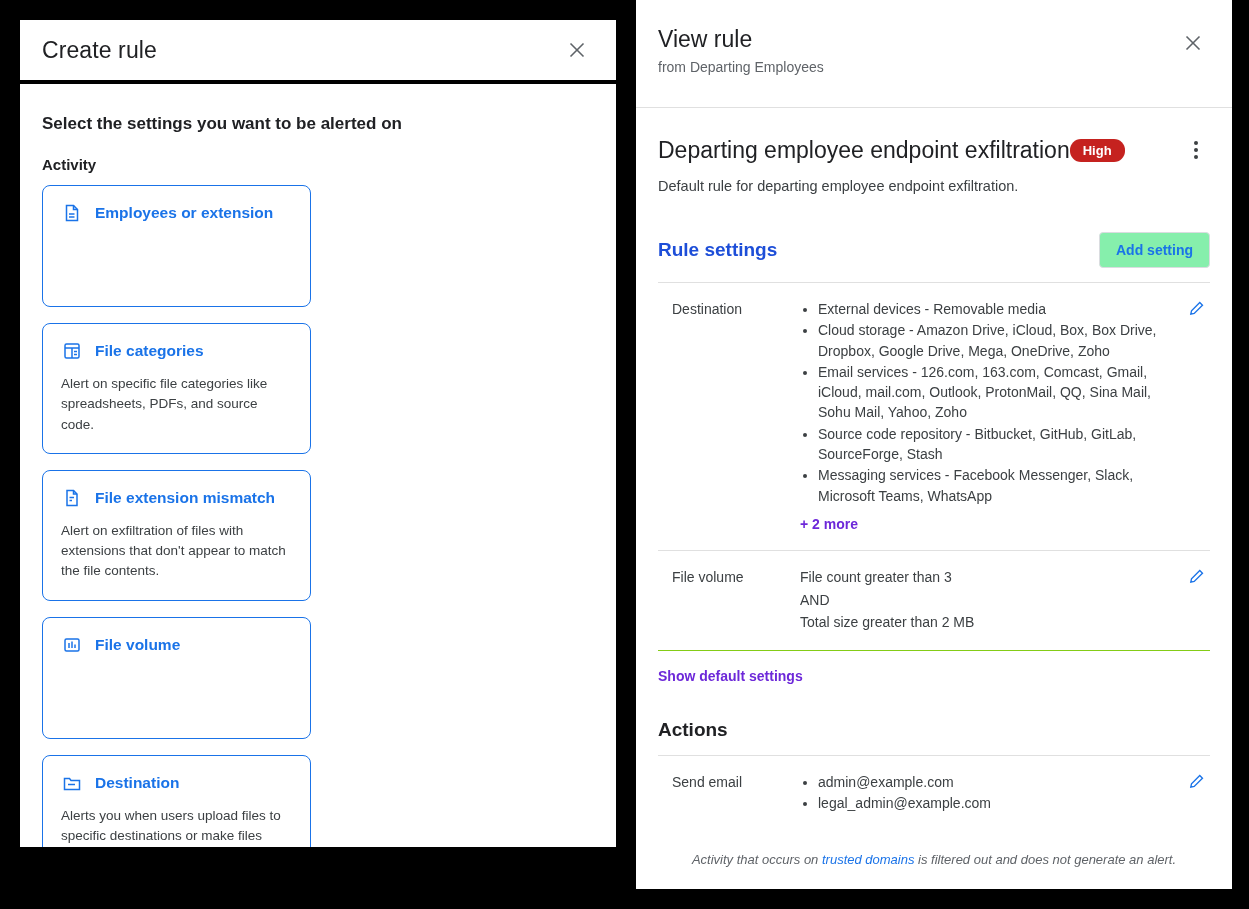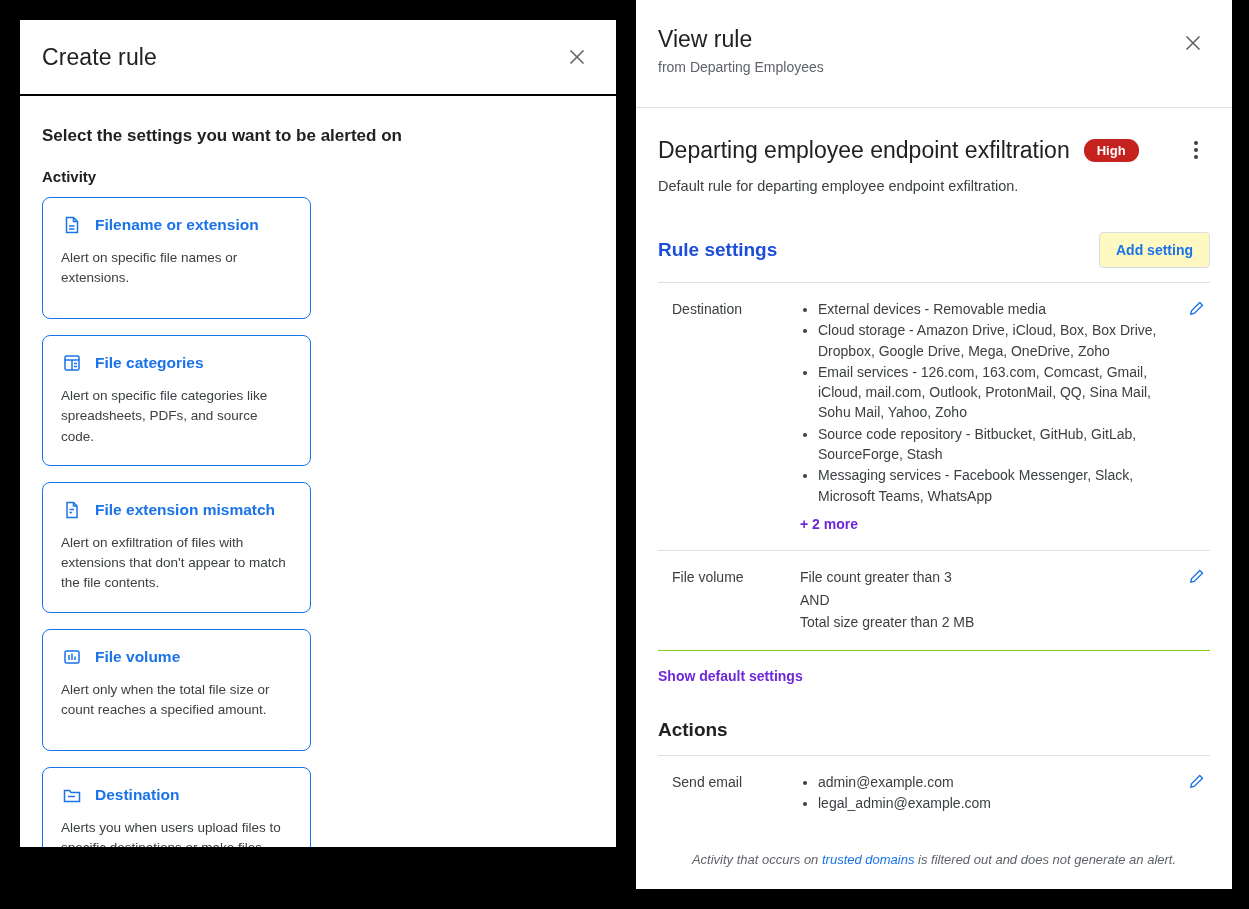--- a/index.html
+++ b/index.html
@@ -19,22 +19,22 @@
 
   
   .left-panel {
     position: absolute;
     left: 20px; top: 20px;
     width: 596px; height: 827px;
     background: #ffffff;
     overflow: hidden;
   }
   .lp-header {
-    height: 76px;
-    border-bottom: 2px solid #000000;
+    height: 64px;
+    border-bottom: 4px solid #000000;
     display: flex;
     align-items: center;
     justify-content: space-between;
     padding: 0 22px 0 22px;
   }
   .lp-title {
     font-size: 23px;
     color: #202124;
     font-weight: 400;
     letter-spacing: .1px;
@@ -124,21 +124,20 @@
     font-size: 14px;
     color: #5f6368;
     margin-top: 6px;
   }
   .rp-body {
     padding: 0 22px;
   }
   .rule-title-row {
     display: flex;
     align-items: center;
-    gap: 14px;
     margin-top: 28px;
   }
   .rule-title {
     font-size: 23px;
     color: #202124;
     font-weight: 400;
   }
   .badge {
     background: #c5221f;
     color: #fff;
@@ -176,21 +175,21 @@
   }
   .sub-head {
     font-size: 19px;
     font-weight: bold;
     color: #1d4ed8;
   }
   .btn-outline {
     border: 1px solid #dadce0;
     border-radius: 4px;
     color: #1a73e8;
-    background: #fef9c3;
+    background: #86efac;
     font-size: 14px;
     font-weight: bold;
     padding: 9px 16px;
     cursor: pointer;
     font-family: "Liberation Sans", sans-serif;
   }
   .setting-row {
     display: flex;
     border-top: 1px solid #e0e0e0;
     padding: 16px 0 16px 0;
@@ -282,23 +281,22 @@
         <div class="card card-tall">
           <div class="card-head">
             <span class="card-icon">
               <svg width="20" height="20" viewBox="0 0 20 20" fill="none" stroke="currentColor" stroke-width="1.5">
                 <path d="M4.5 2.5h7l4 4v11h-11z"></path>
                   <path d="M11.5 2.5v4h4"></path>
                 <line x1="7" y1="11" x2="12.5" y2="11"></line>
                   <line x1="7" y1="14" x2="12.5" y2="14"></line>
               </svg>
             </span>
-            <span class="card-title">Filename or extension</span>
+            <span class="card-title">Employees or extension</span>
           </div>
-          <div class="card-desc">Alert on specific file names or extensions.</div>
         </div>
 
         <div class="card card-tall">
           <div class="card-head">
             <span class="card-icon">
               <svg width="20" height="20" viewBox="0 0 20 20" fill="none" stroke="currentColor" stroke-width="1.5">
                 <rect x="3" y="3" width="14" height="14" rx="1.5"></rect>
                 <line x1="3" y1="7" x2="17" y2="7"></line>
                   <line x1="10" y1="7" x2="10" y2="17"></line>
                 <line x1="12" y1="10.5" x2="15" y2="10.5"></line>
@@ -330,21 +328,20 @@
             <span class="card-icon">
               <svg width="20" height="20" viewBox="0 0 20 20" fill="none" stroke="currentColor" stroke-width="1.5">
                 <rect x="3" y="4" width="14" height="12" rx="1.5"></rect>
                 <line x1="7" y1="13" x2="7" y2="8"></line>
                   <line x1="10" y1="13" x2="10" y2="6.5"></line>
                   <line x1="13" y1="13" x2="13" y2="9.5"></line>
               </svg>
             </span>
             <span class="card-title">File volume</span>
           </div>
-          <div class="card-desc">Alert only when the total file size or count reaches a specified amount.</div>
         </div>
 
         <div class="card card-tall">
           <div class="card-head">
             <span class="card-icon">
               <svg width="20" height="20" viewBox="0 0 20 20" fill="none" stroke="currentColor" stroke-width="1.5">
                 <path d="M2.5 5.5h5l1.5 2h8.5v9h-15z"></path>
                   <line x1="6" y1="11.5" x2="13" y2="11.5"></line>
               </svg>
             </span>

